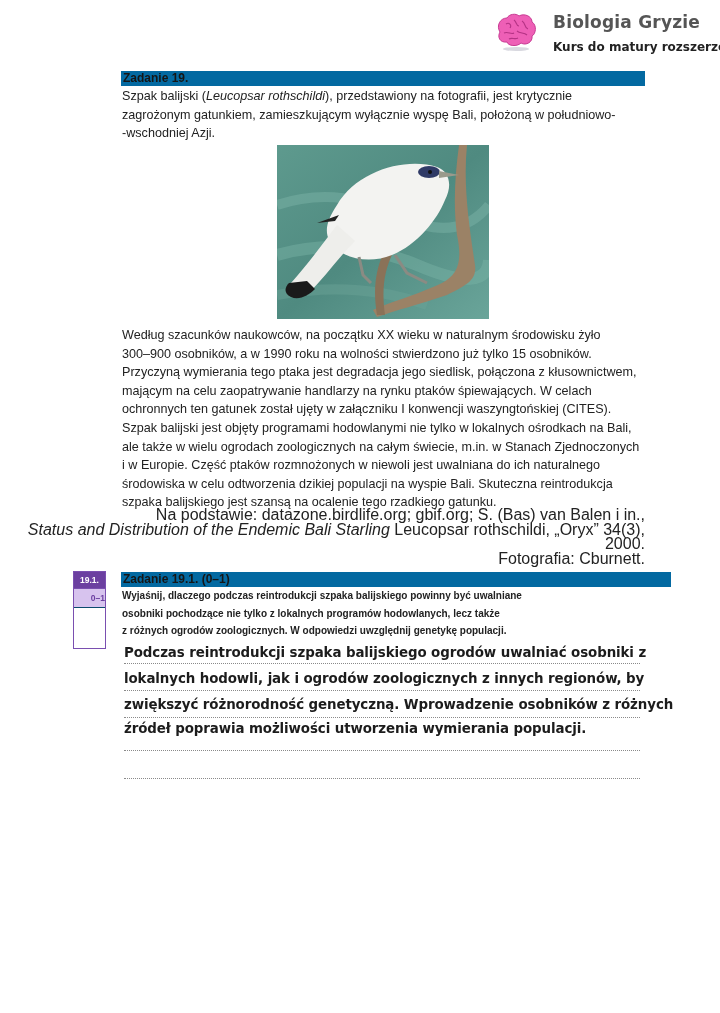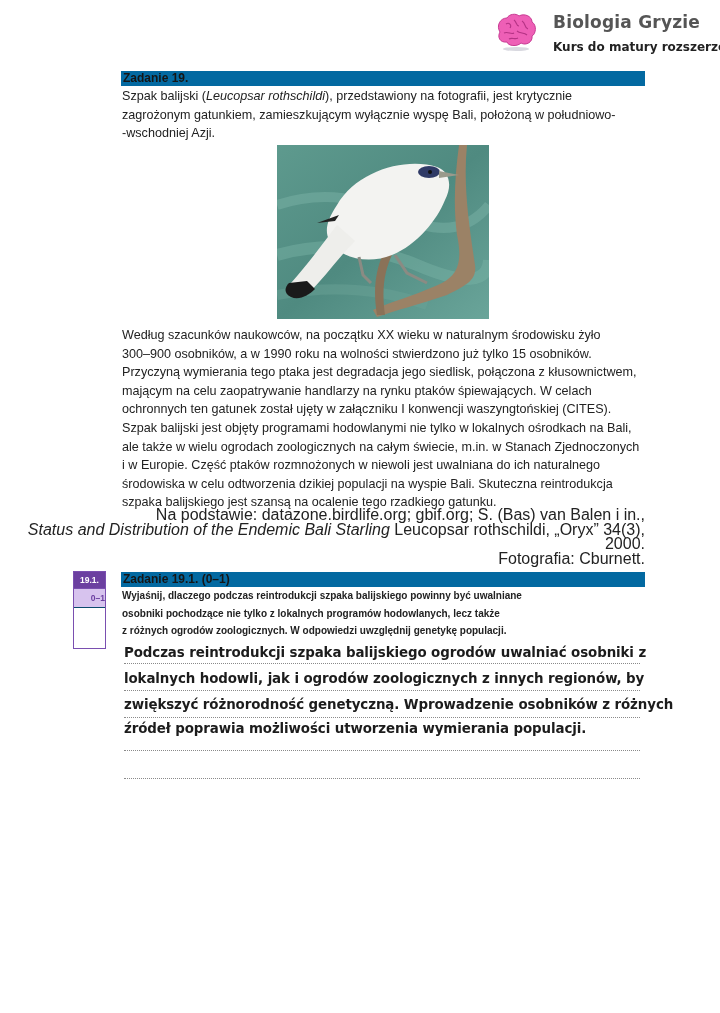--- a/index.html
+++ b/index.html
@@ -105,21 +105,21 @@
   <div><i>Status and Distribution of the Endemic Bali Starling</i><span> Leucopsar rothschildi, „Oryx” 34(3), 2000.</span></div>
   <div>Fotografia: Cburnett.</div>
 </div>
 
 <div class="score-box">
   <div class="score-head">19.1.</div>
   <div class="score-range">0–1</div>
   <div class="score-blank"></div>
 </div>
 
-<div class="task-bar" style="top:572px;">
+<div class="task-bar" style="top:572px;padding-left:26px;">
   <span>Zadanie 19.1. (0–1)</span>
 </div>
 
 <div class="question">
   <div>Wyjaśnij, dlaczego podczas reintrodukcji szpaka balijskiego powinny być uwalniane</div>
   <div>osobniki pochodzące nie tylko z lokalnych programów hodowlanych, lecz także</div>
   <div>z różnych ogrodów zoologicznych. W odpowiedzi uwzględnij genetykę populacji.</div>
 </div>
 
 <div>

